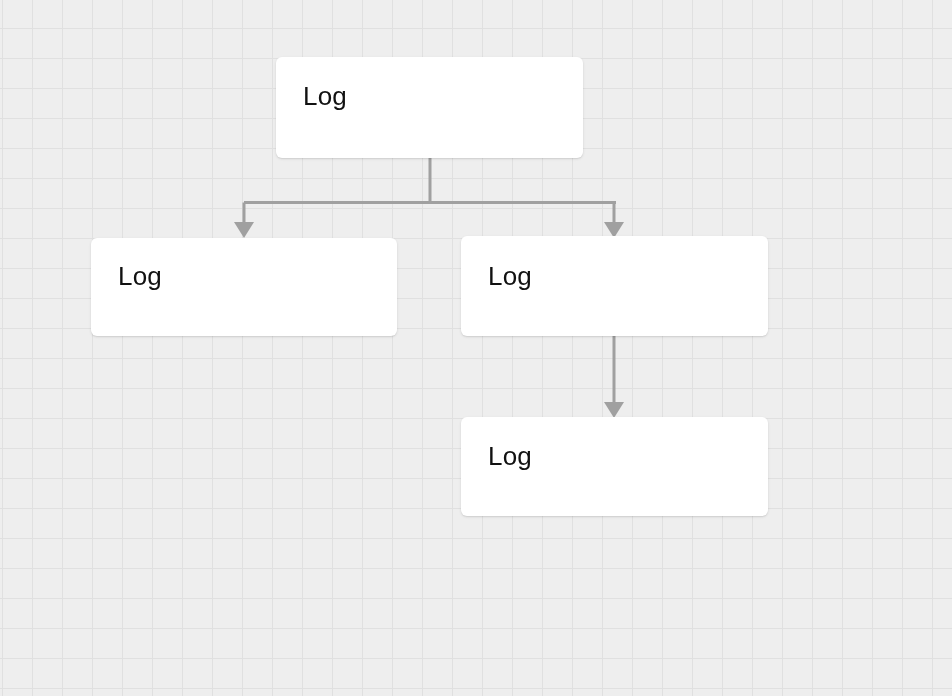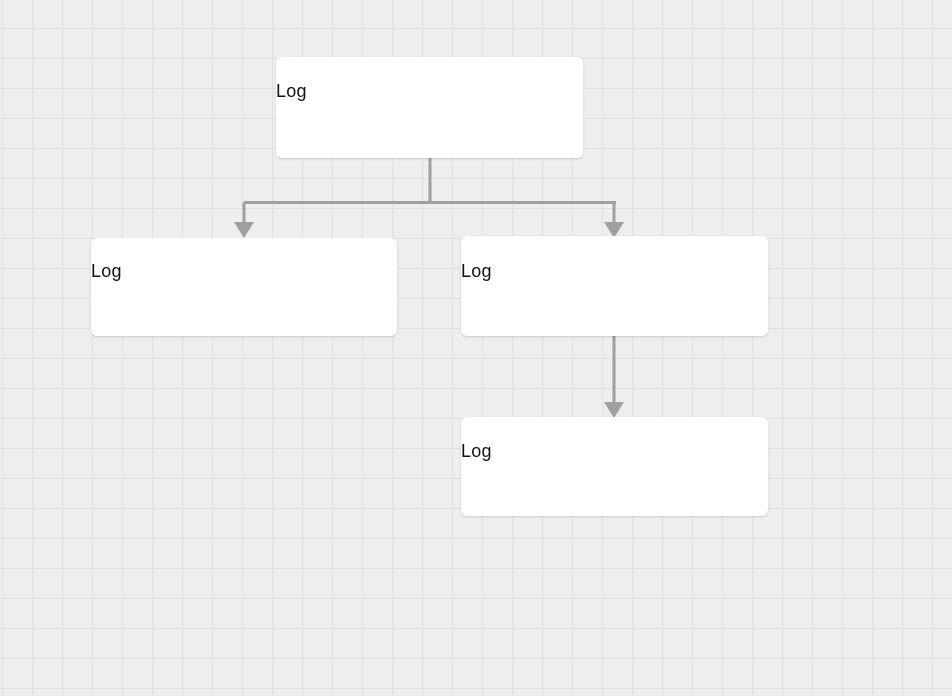--- a/index.html
+++ b/index.html
@@ -37,23 +37,24 @@
     position: absolute;
     box-sizing: border-box;
     background: #ffffff;
     border-radius: 6px;
     box-shadow: 0 1px 3px rgba(0,0,0,0.10), 0 1px 1px rgba(0,0,0,0.05);
     display: flex;
     align-items: center;
     cursor: pointer;
   }
   .node-label {
-    font-size: 18px;
+    font-size: 26px;
     line-height: 1.1;
     color: #111111;
+    padding-left: 27px;
     letter-spacing: 0.2px;
     white-space: nowrap;
     user-select: none;
   }
   
   #node-root {
     left: 276px;
     top: 57px;
     width: 307px;
     height: 101px;

